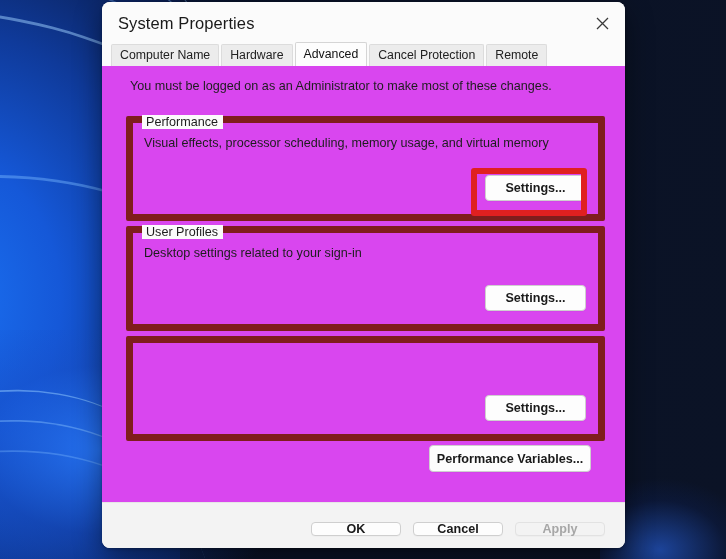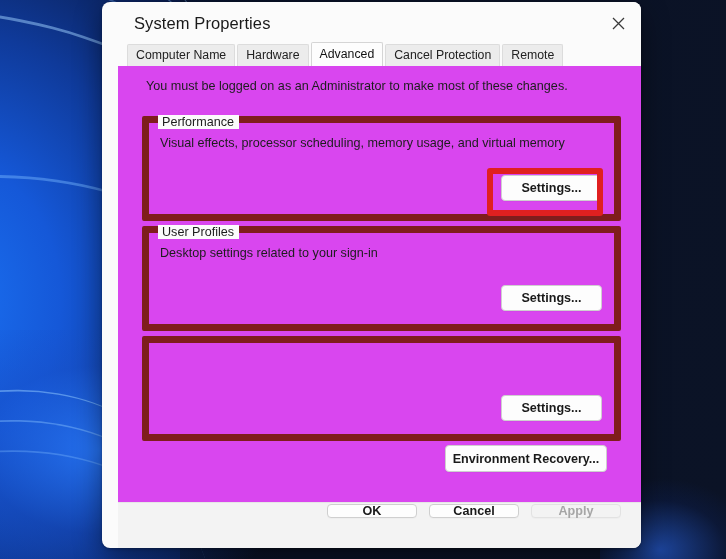--- a/index.html
+++ b/index.html
@@ -55,21 +55,20 @@
   #dialog {
     position: absolute;
     left: 102px; top: 2px;
     width: 523px; height: 546px;
     background: #fbfbfb;
     border-radius: 8px;
     box-shadow: 0 10px 28px rgba(0,0,0,0.45), 0 1px 3px rgba(0,0,0,0.3);
     overflow: hidden;
     display: flex;
     flex-direction: column;
-    padding-left: 16px;
   }
 
   
   .titlebar {
     height: 42px;
     flex: 0 0 42px;
     background: #fbfbfb;
     position: relative;
     display: flex;
     align-items: center;
@@ -197,21 +196,21 @@
   
   .footer {
     flex: 0 0 45px;
     height: 45px;
     background: #f3f3f3;
     border-top: 1px solid #e6e6e6;
     position: relative;
   }
   .btn.footer-btn {
     width: 90px; height: 14px;
-    top: 1px;
+    top: 19px;
   }
   .btn.disabled {
     color: #a6a6a6;
     background: #f3f3f3;
     border-color: #e2e2e2;
   }
 </style>
 </head>
 <body>
 
@@ -267,21 +266,21 @@
     <div class="groupbox" style="top:160px; height:91px;">
       <div class="group-legend">User Profiles</div>
       <div class="group-desc" style="top:13px;">Desktop settings related to your sign-in</div>
       <div class="btn settings" style="left:352px; top:52px;">Settings...</div>
     </div>
 
     <div class="groupbox" style="top:270px; height:91px;">
       <div class="btn settings" style="left:352px; top:52px;">Settings...</div>
     </div>
 
-    <div class="btn" style="left:327px; top:379px; width:162px; height:27px;">Environment Recovery...</div>
+    <div class="btn" style="left:327px; top:379px; width:162px; height:27px;">Performance Variables...</div>
 
   </div>
 
   <div class="footer">
     <div class="btn footer-btn" style="left:209px;">OK</div>
     <div class="btn footer-btn" style="left:311px;">Cancel</div>
     <div class="btn footer-btn disabled" style="left:413px;">Apply</div>
   </div>
 
 </div>

